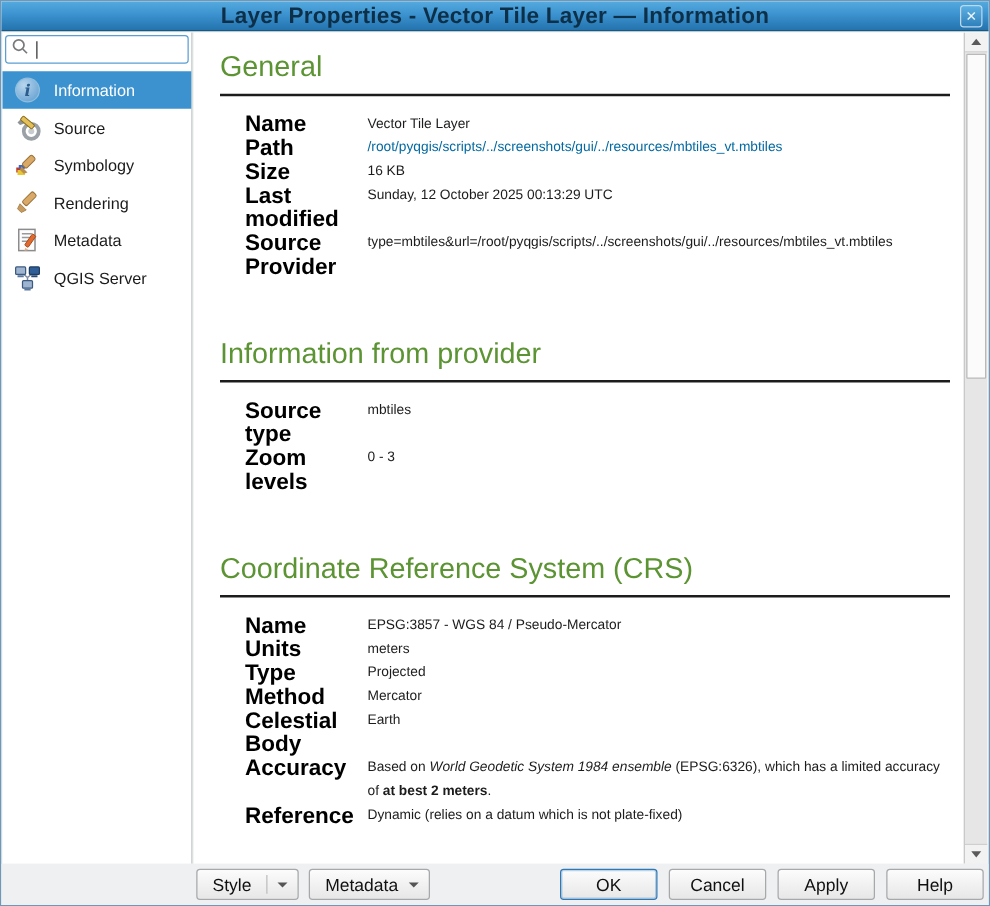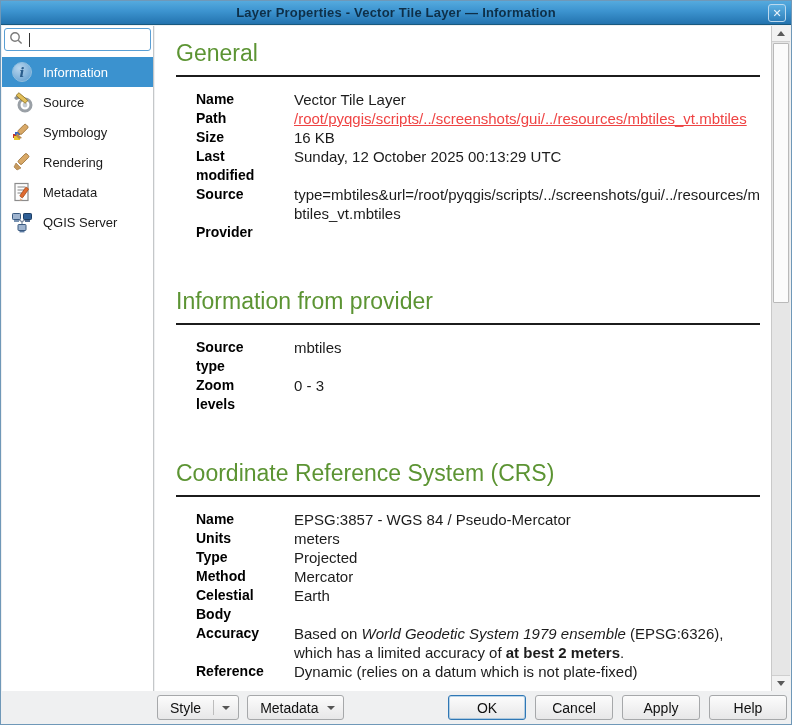--- a/index.html
+++ b/index.html
@@ -9,21 +9,21 @@
     background: #eff0f1; border: 1px solid #6f98b8; overflow: hidden;
   }
   
   .titlebar {
     position: absolute; top: 0; left: 0; right: 0; height: 24px;
     background: linear-gradient(#55aade 0%, #3c93cf 45%, #2373ae 100%);
     border-bottom: 1px solid #18597f;
     display: flex; align-items: center; justify-content: center;
   }
   .titlebar .title {
-    font-size: 13px; font-weight: 700; color: #0e2f48; letter-spacing: 0.2px;
+    font-size: 18px; font-weight: 700; color: #0e2f48; letter-spacing: 0.2px;
   }
   .close-btn {
     position: absolute; right: 5px; top: 3px; width: 18px; height: 18px;
     background: linear-gradient(#5db0e2, #2f80bb);
     border: 1px solid #bcd9ee; border-radius: 3px;
     color: #eaf4fb; font-size: 11px; font-weight: 700;
     display: flex; align-items: center; justify-content: center; cursor: default;
   }
   
   .left-panel {
@@ -50,26 +50,26 @@
     background: #ffffff; overflow: hidden;
   }
   .content-inner { padding: 14px 30px 0 21px; }
   .section { margin-bottom: 46px; }
   .section h1 {
     font-size: 23px; font-weight: 400; color: #5c9433; margin-bottom: 8px;
   }
   .section .rule { border: none; border-top: 2px solid #1c1c1c; margin-bottom: 13px; }
   .prop-table { margin-left: 20px; display: grid; grid-template-columns: 98px 470px; }
   .prop-label {
-    font-weight: 700; font-size: 14px; color: #000; line-height: 19px;
+    font-weight: 700; font-size: 18px; color: #000; line-height: 19px;
     padding-right: 24px;
   }
-  .prop-value { font-size: 15px; color: #1c1c1c; line-height: 19px; }
+  .prop-value { font-size: 11px; color: #1c1c1c; line-height: 19px; }
   .prop-value.breakable { word-break: break-all; }
-  a.path-link { color: #ef4444; text-decoration: underline; word-break: break-all; cursor: pointer; text-align: right; }
+  a.path-link { color: #0369a1; word-break: break-all; cursor: pointer; text-align: right; }
   .em { font-style: italic; }
   .strong { font-weight: 700; }
   
   .scrollbar {
     position: absolute; top: 0; right: 0; bottom: 0; width: 19px;
     background: #e6e6e6; border-left: 1px solid #c9c9c9;
   }
   .sb-arrow { position: absolute; left: 0; right: 0; height: 16px; background: #f2f2f2; display: flex; align-items: center; justify-content: center; }
   .sb-arrow.up { top: 0; border-bottom: 1px solid #cfcfcf; }
   .sb-arrow.down { bottom: 0; border-top: 1px solid #cfcfcf; }
@@ -253,21 +253,21 @@
           <div class="prop-label">Type</div>
           <div class="prop-value">Projected</div>
 
           <div class="prop-label">Method</div>
           <div class="prop-value">Mercator</div>
 
           <div class="prop-label">Celestial Body</div>
           <div class="prop-value">Earth</div>
 
           <div class="prop-label">Accuracy</div>
-          <div class="prop-value"><span>Based on </span><span class="em">World Geodetic System 1979 ensemble</span><span> (EPSG:6326), which has a limited accuracy of </span><span class="strong">at best 2 meters</span><span>.</span></div>
+          <div class="prop-value"><span>Based on </span><span class="em">World Geodetic System 1984 ensemble</span><span> (EPSG:6326), which has a limited accuracy of </span><span class="strong">at best 2 meters</span><span>.</span></div>
 
           <div class="prop-label">Reference</div>
           <div class="prop-value">Dynamic (relies on a datum which is not plate-fixed)</div>
         </div>
       </div>
 
     </div>
 
     <div class="scrollbar">
       <div class="sb-arrow up">

